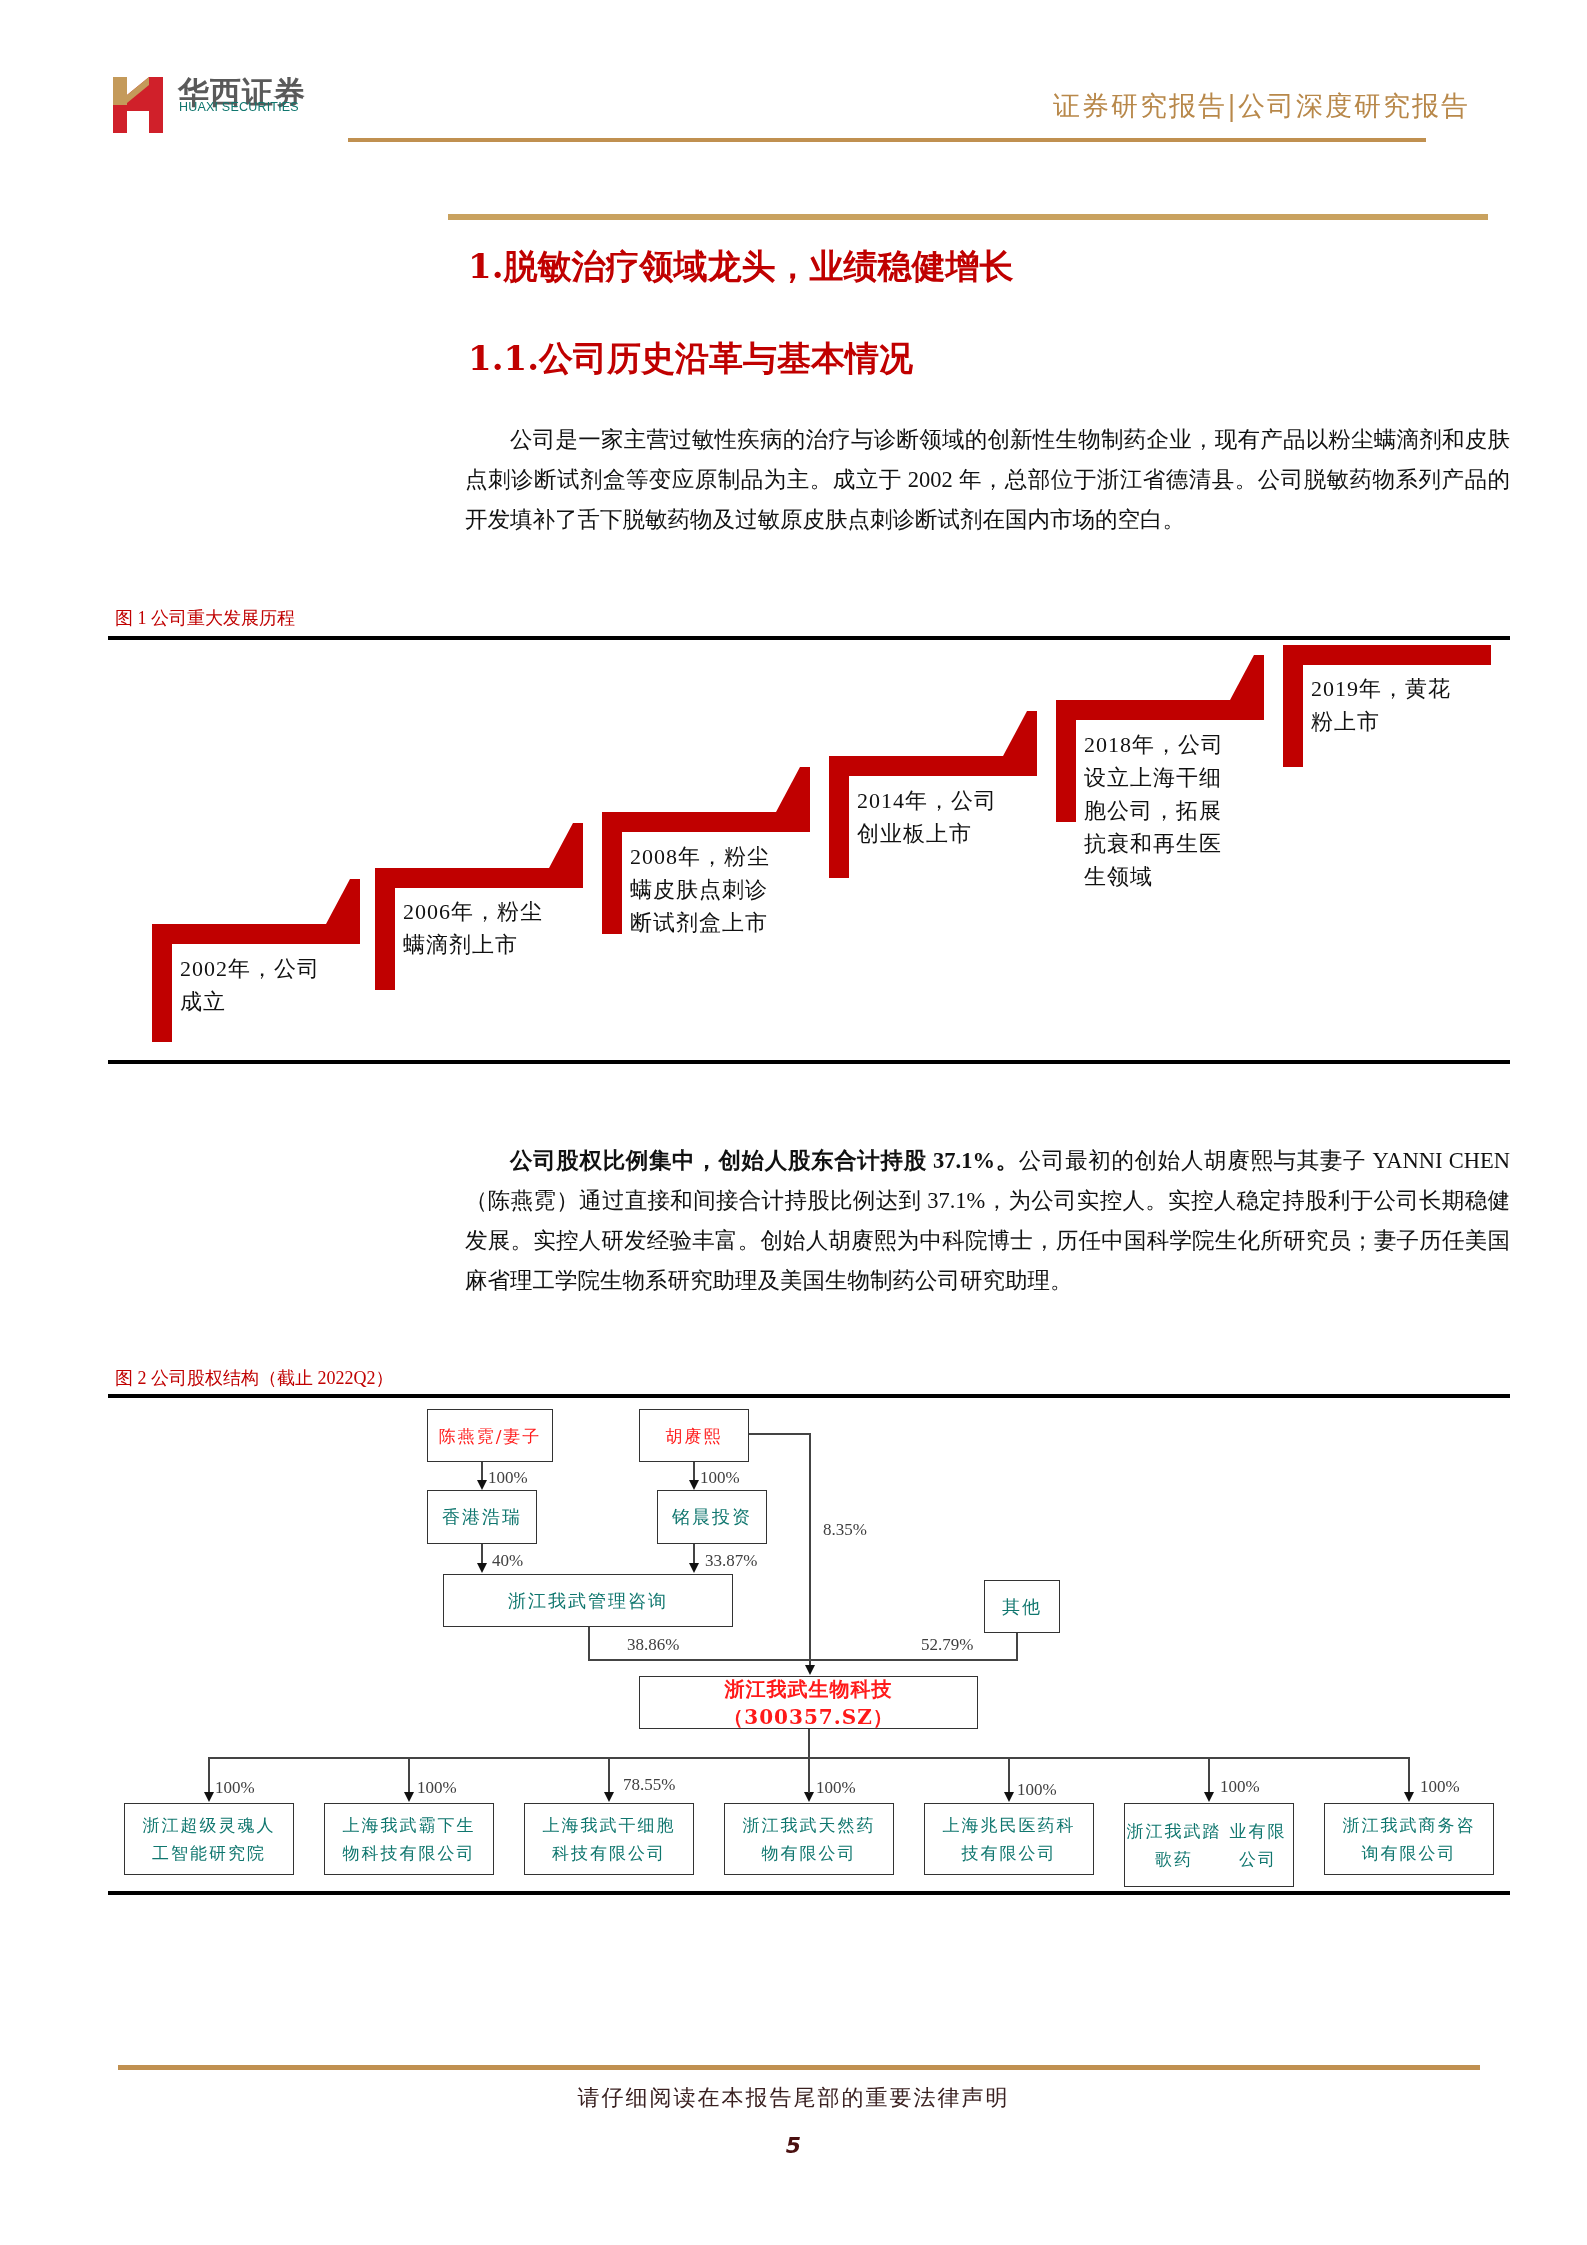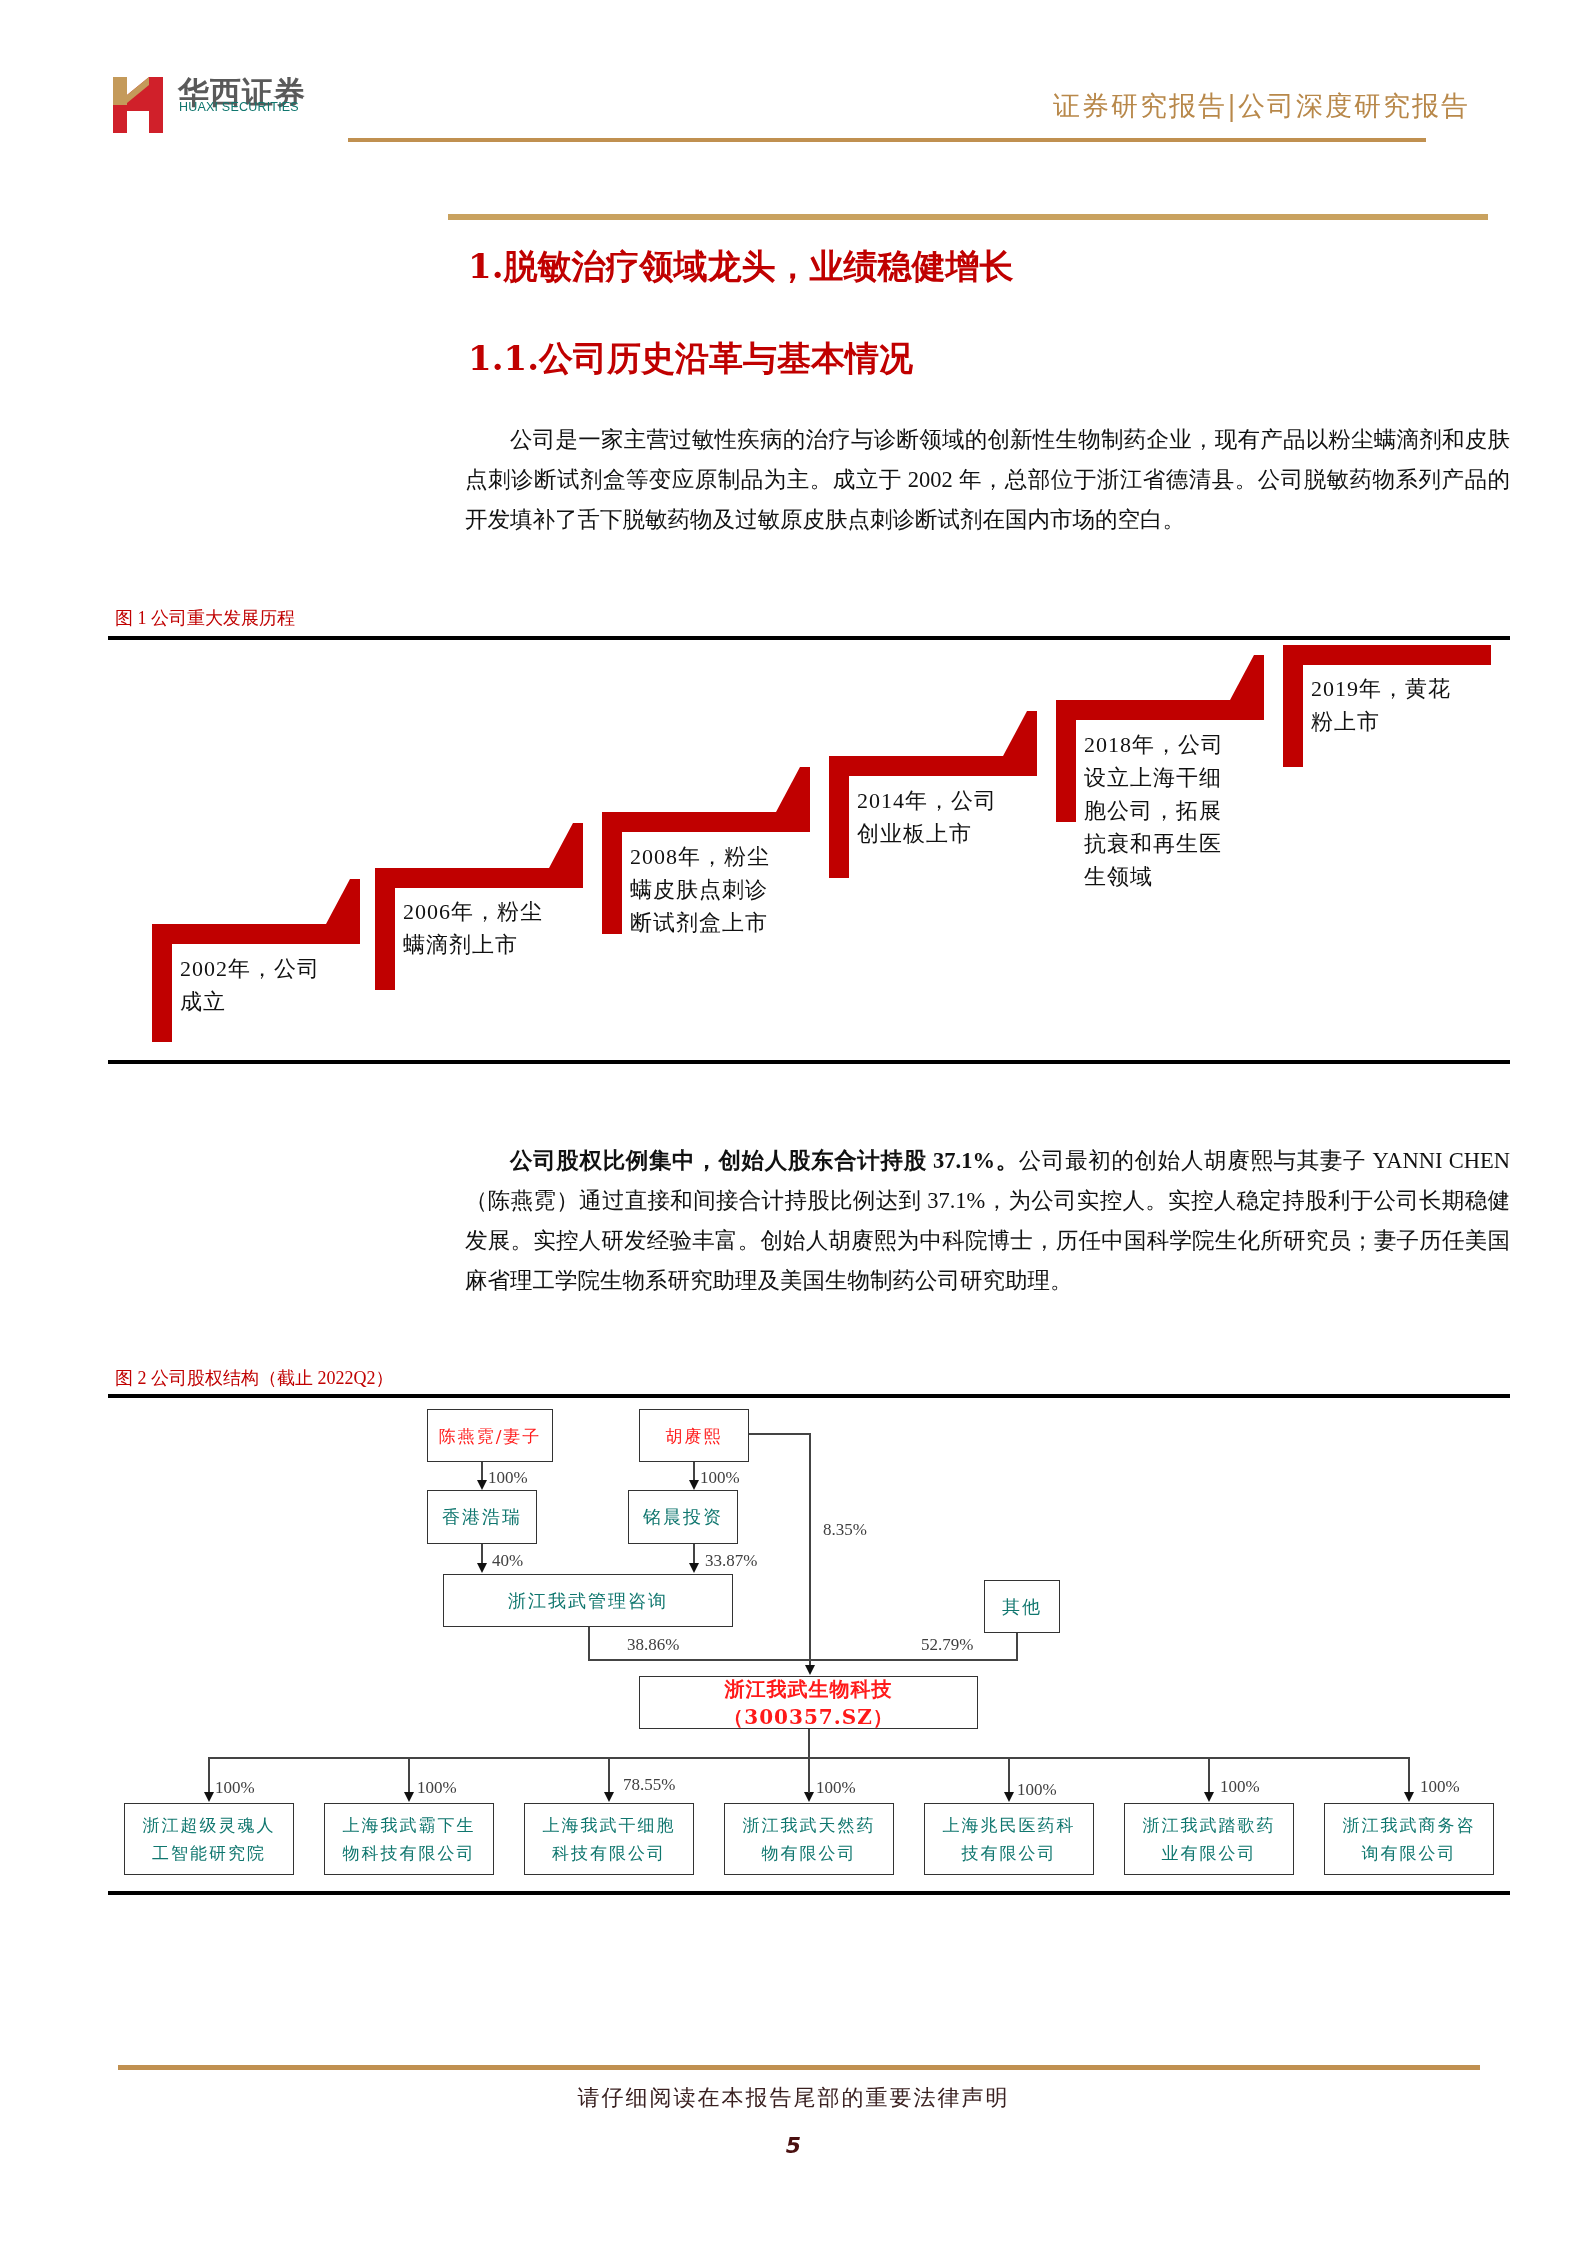--- a/index.html
+++ b/index.html
@@ -148,21 +148,21 @@
   <div class="box red" style="left:639px; top:1409px; width:110px; height:53px; font-size:17px;">胡赓熙</div>
 
   <div class="ln" style="left:481px; top:1462px; width:1.5px; height:20px;"></div>
   <div class="arrow" style="left:477px; top:1480px;"></div>
   <div class="pct" style="left:488px; top:1468px;">100%</div>
   <div class="ln" style="left:693px; top:1462px; width:1.5px; height:20px;"></div>
   <div class="arrow" style="left:689px; top:1480px;"></div>
   <div class="pct" style="left:700px; top:1468px;">100%</div>
 
   <div class="box" style="left:427px; top:1490px; width:110px; height:54px;">香港浩瑞</div>
-  <div class="box" style="left:628px; top:1490px; width:110px; height:54px;">铭晨投资</div>
+  <div class="box" style="left:657px; top:1490px; width:110px; height:54px;">铭晨投资</div>
 
   <div class="ln" style="left:481px; top:1544px; width:1.5px; height:20px;"></div>
   <div class="arrow" style="left:477px; top:1563px;"></div>
   <div class="pct" style="left:492px; top:1551px;">40%</div>
   <div class="ln" style="left:693px; top:1544px; width:1.5px; height:20px;"></div>
   <div class="arrow" style="left:689px; top:1563px;"></div>
   <div class="pct" style="left:705px; top:1551px;">33.87%</div>
 
   <div class="box" style="left:443px; top:1574px; width:290px; height:53px;">浙江我武管理咨询</div>
 
@@ -226,21 +226,21 @@
     <div class="pct" style="left:1017px; top:1780px;">100%</div>
     <div class="box" style="left:924px; top:1803px; width:170px; height:72px; flex-direction:column; font-size:17px;">
       <span>上海兆民医药科</span>
       <span>技有限公司</span>
     </div>
   </div>
   <div>
     <div class="ln" style="left:1208px; top:1757px; width:1.5px; height:36px;"></div>
     <div class="arrow" style="left:1204px; top:1792px;"></div>
     <div class="pct" style="left:1220px; top:1777px;">100%</div>
-    <div class="box" style="left:1124px; top:1803px; width:170px; height:72px; flex-direction:column; font-size:17px;">
+    <div class="box" style="left:1124px; top:1803px; width:170px; height:84px; flex-direction:row; font-size:17px;">
       <span>浙江我武踏歌药</span>
       <span>业有限公司</span>
     </div>
   </div>
   <div>
     <div class="ln" style="left:1408px; top:1757px; width:1.5px; height:36px;"></div>
     <div class="arrow" style="left:1404px; top:1792px;"></div>
     <div class="pct" style="left:1420px; top:1777px;">100%</div>
     <div class="box" style="left:1324px; top:1803px; width:170px; height:72px; flex-direction:column; font-size:17px;">
       <span>浙江我武商务咨</span>

